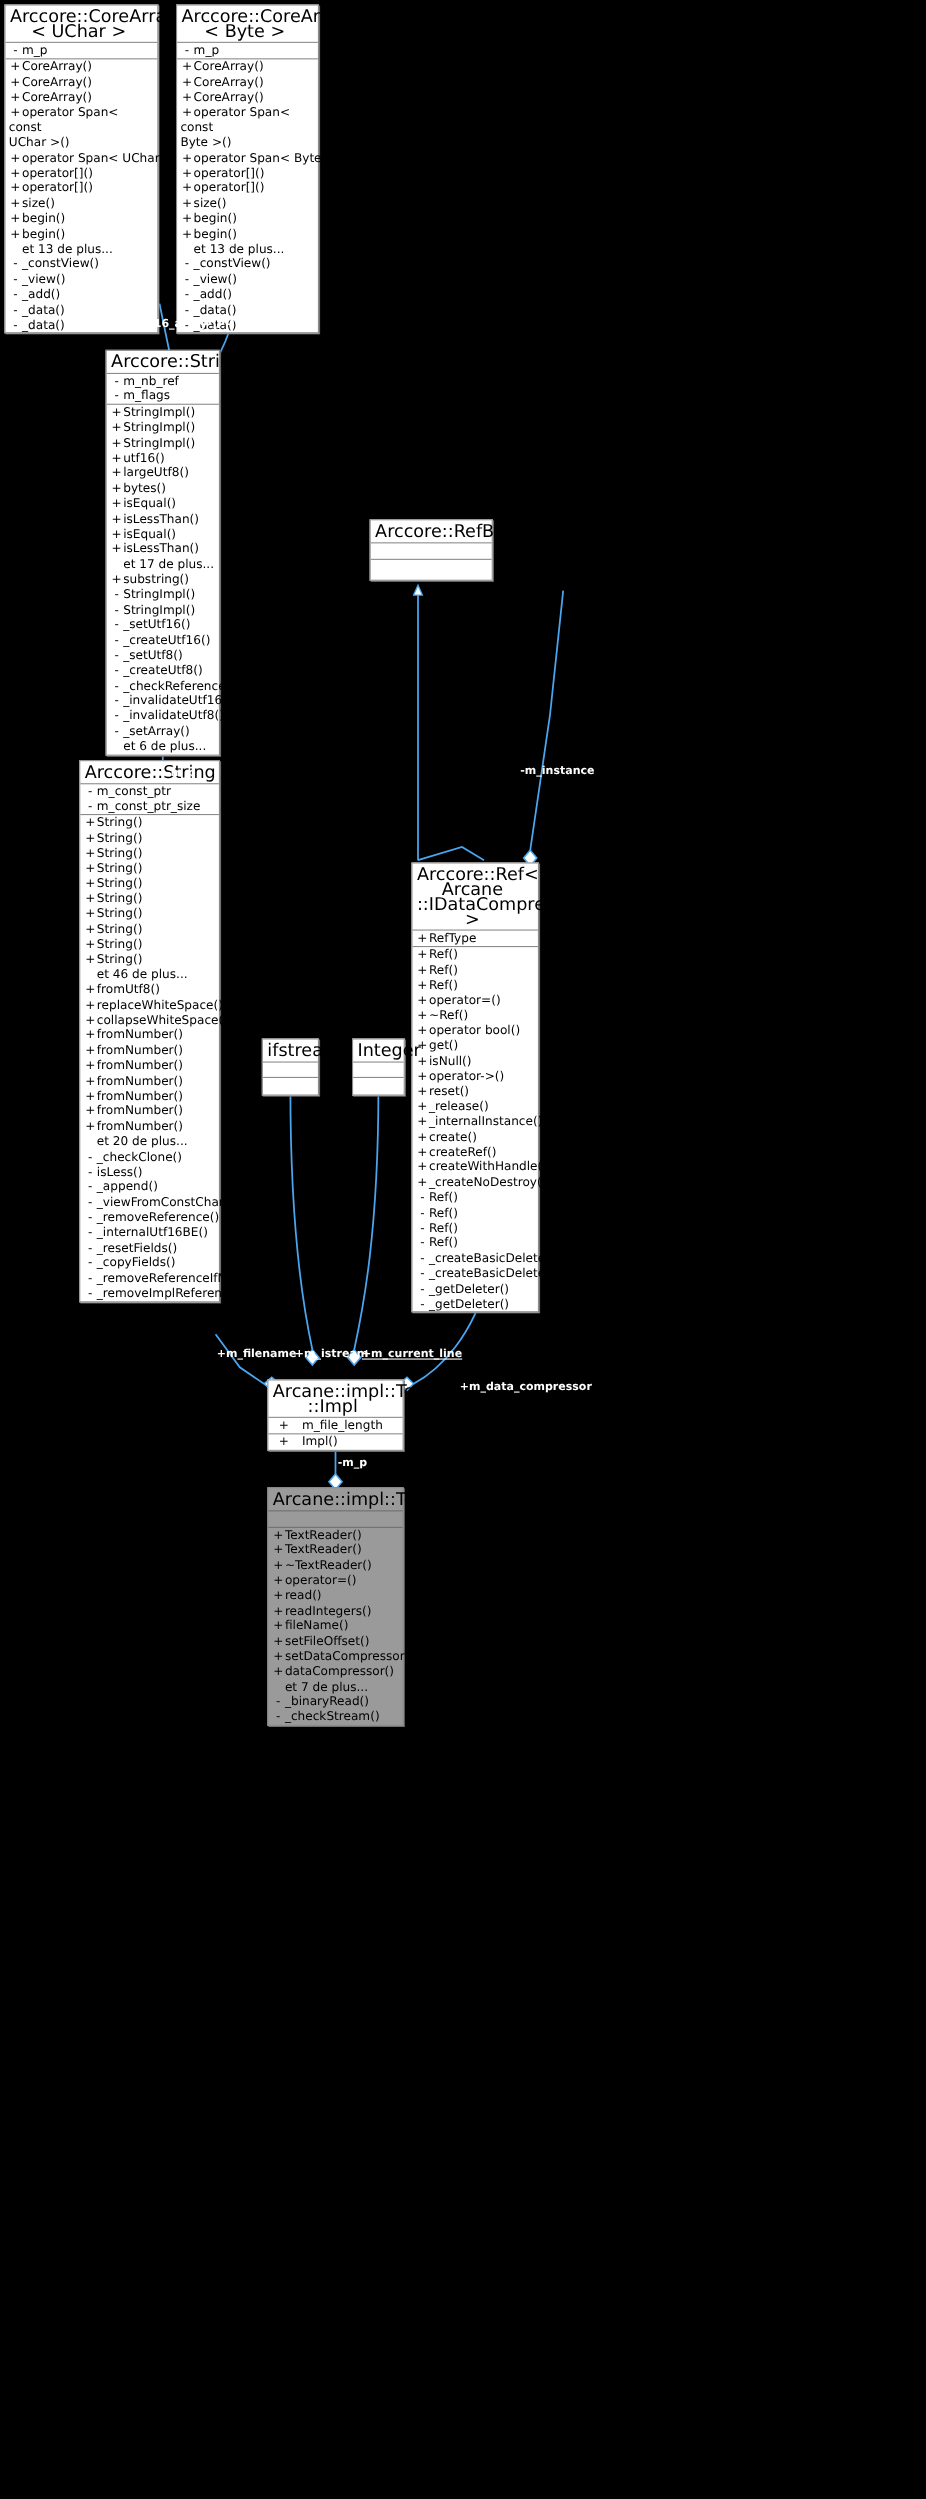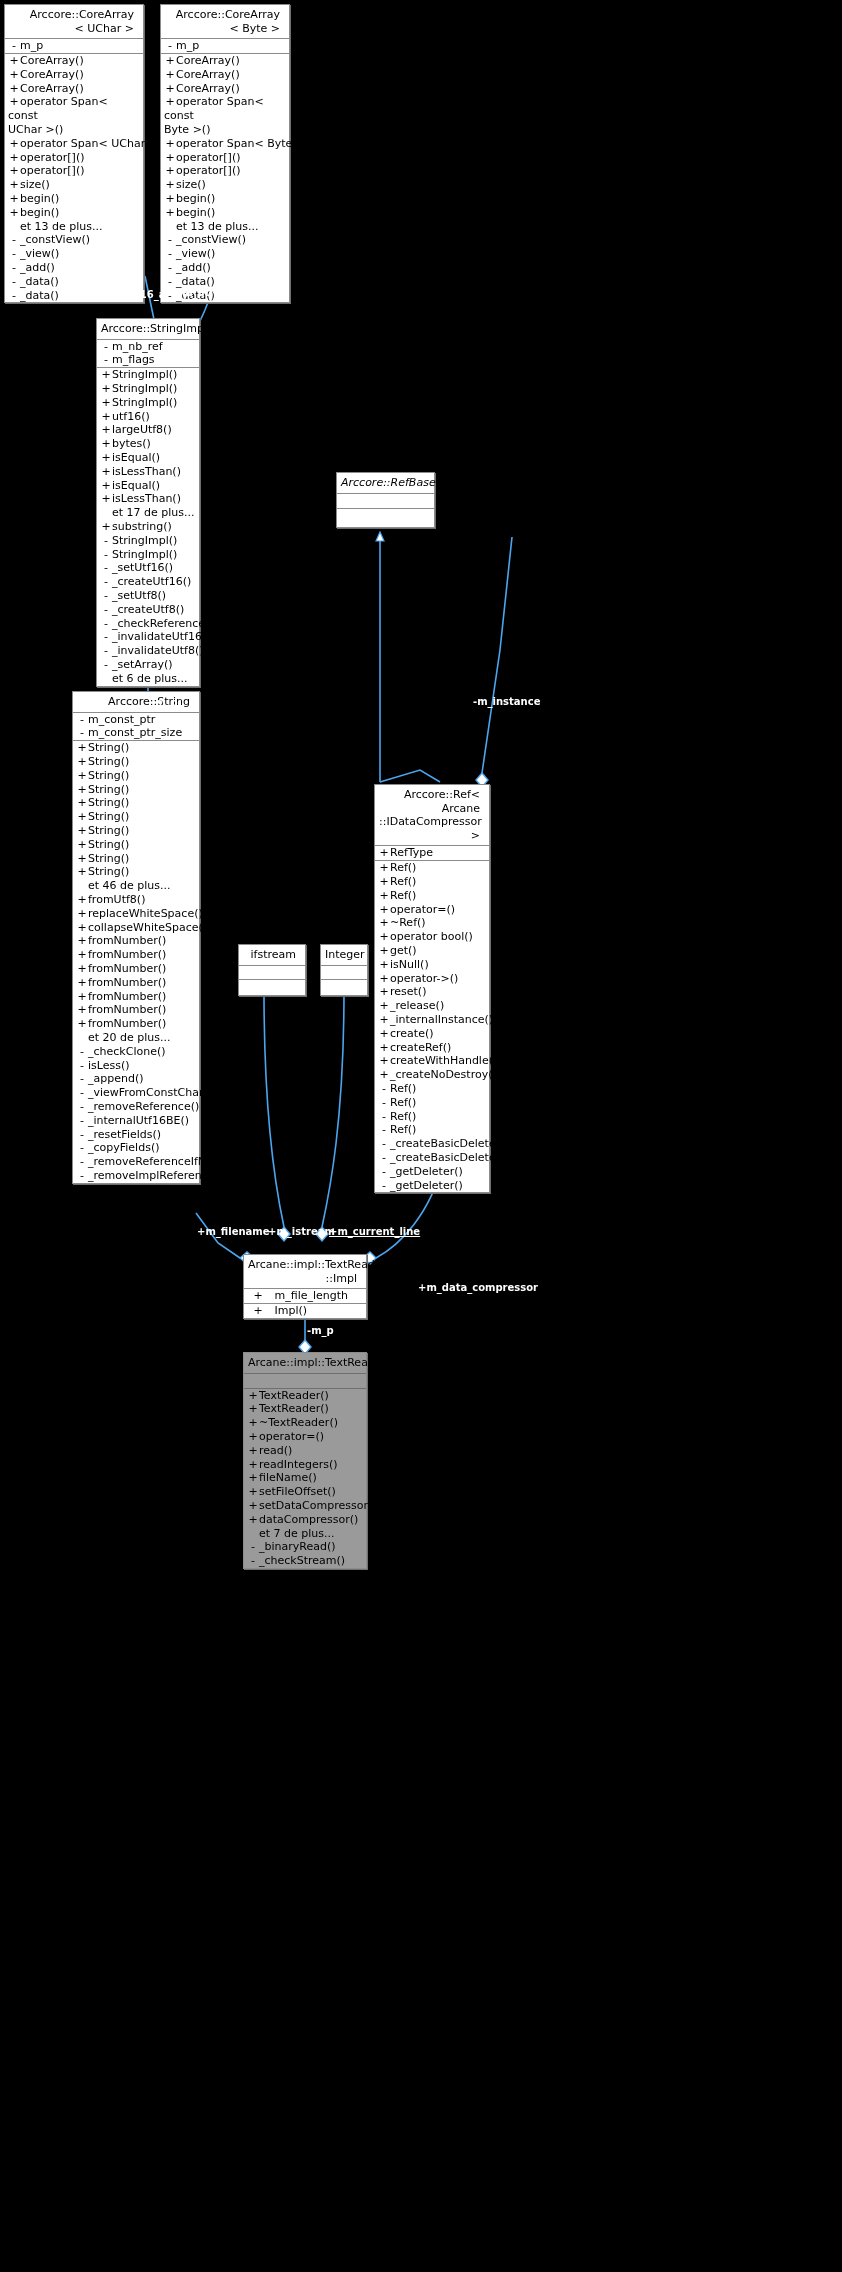--- a/index.html
+++ b/index.html
@@ -13,22 +13,22 @@
   .node{
     position:absolute;
     background:#fff;
     border:1px solid #8c8c8c;
     box-sizing:border-box;
     box-shadow:1px 1px 0 #6f6f6f;
   }
   .node.highlight{background:#9a9a9a;}
   .node.highlight .sec{border-top-color:#6f6f6f;}
   .title{
-    text-align:right;
-    font-size:11px;
+    text-align:center;
+    font-size:16px;
     line-height:13.6px;
     color:#000;
     padding:3px 9px 3px 4px;
     white-space:pre-line;
   }
   .sec{border-top:1px solid #8c8c8c;padding:0;}
   .row{
     font-size:11px;
     line-height:13.8px;
     color:#000;
@@ -235,21 +235,21 @@
       <span class="row"><span class="vis">-</span>_viewFromConstChar()</span>
       <span class="row"><span class="vis">-</span>_removeReference()</span>
       <span class="row"><span class="vis">-</span>_internalUtf16BE()</span>
       <span class="row"><span class="vis">-</span>_resetFields()</span>
       <span class="row"><span class="vis">-</span>_copyFields()</span>
       <span class="row"><span class="vis">-</span>_removeReferenceIfNeeded()</span>
       <span class="row"><span class="vis">-</span>_removeImplReference()</span>
     </div>
   </div>
 
-  <div class="node" style="left:336px;top:472px;width:99px;font-style:italic;">
+  <div class="node" style="left:336px;top:472px;width:112px;">
     <div class="title">Arccore::RefBase</div>
     <div class="sec" style="height:14px;"></div>
     <div class="sec" style="height:18px;"></div>
   </div>
 
 
   <div class="node" style="left:374px;top:784px;width:116px;">
     <div class="title">Arccore::Ref&lt; Arcane
 ::IDataCompressor &gt;</div>
     <div class="sec">
@@ -276,21 +276,21 @@
       <span class="row"><span class="vis">-</span>Ref()</span>
       <span class="row"><span class="vis">-</span>Ref()</span>
       <span class="row"><span class="vis">-</span>Ref()</span>
       <span class="row"><span class="vis">-</span>_createBasicDeleter()</span>
       <span class="row"><span class="vis">-</span>_createBasicDeleter()</span>
       <span class="row"><span class="vis">-</span>_getDeleter()</span>
       <span class="row"><span class="vis">-</span>_getDeleter()</span>
     </div>
   </div>
 
-  <div class="node" style="left:238px;top:944px;width:68px;">
+  <div class="node" style="left:238px;top:944px;width:52px;">
     <div class="title">ifstream</div>
     <div class="sec" style="height:13px;"></div>
     <div class="sec" style="height:15px;"></div>
   </div>
 
   <div class="node" style="left:320px;top:944px;width:48px;">
     <div class="title">Integer</div>
     <div class="sec" style="height:13px;"></div>
     <div class="sec" style="height:15px;"></div>
   </div>
@@ -326,16 +326,16 @@
     </div>
   </div>
 
   <div class="edge-label" style="left:104px;top:289px;">-m_utf16_array</div>
   <div class="edge-label" style="left:178px;top:287px;">-m_utf8_array</div>
   <div class="edge-label" style="left:151px;top:697px;">-m_p</div>
   <div class="edge-label" style="left:473px;top:696px;">-m_instance</div>
   <div class="edge-label" style="left:197px;top:1226px;">+m_filename</div>
   <div class="edge-label" style="left:268px;top:1226px;">+m_istream</div>
   <div class="edge-label" style="left:329px;top:1226px;text-decoration:underline;">+m_current_line</div>
-  <div class="edge-label" style="left:418px;top:1282px;">+m_data_compressor</div>
+  <div class="edge-label" style="left:418px;top:1256px;">+m_data_compressor</div>
   <div class="edge-label" style="left:307px;top:1325px;">-m_p</div>
 
 </div>
 
 </body></html>

